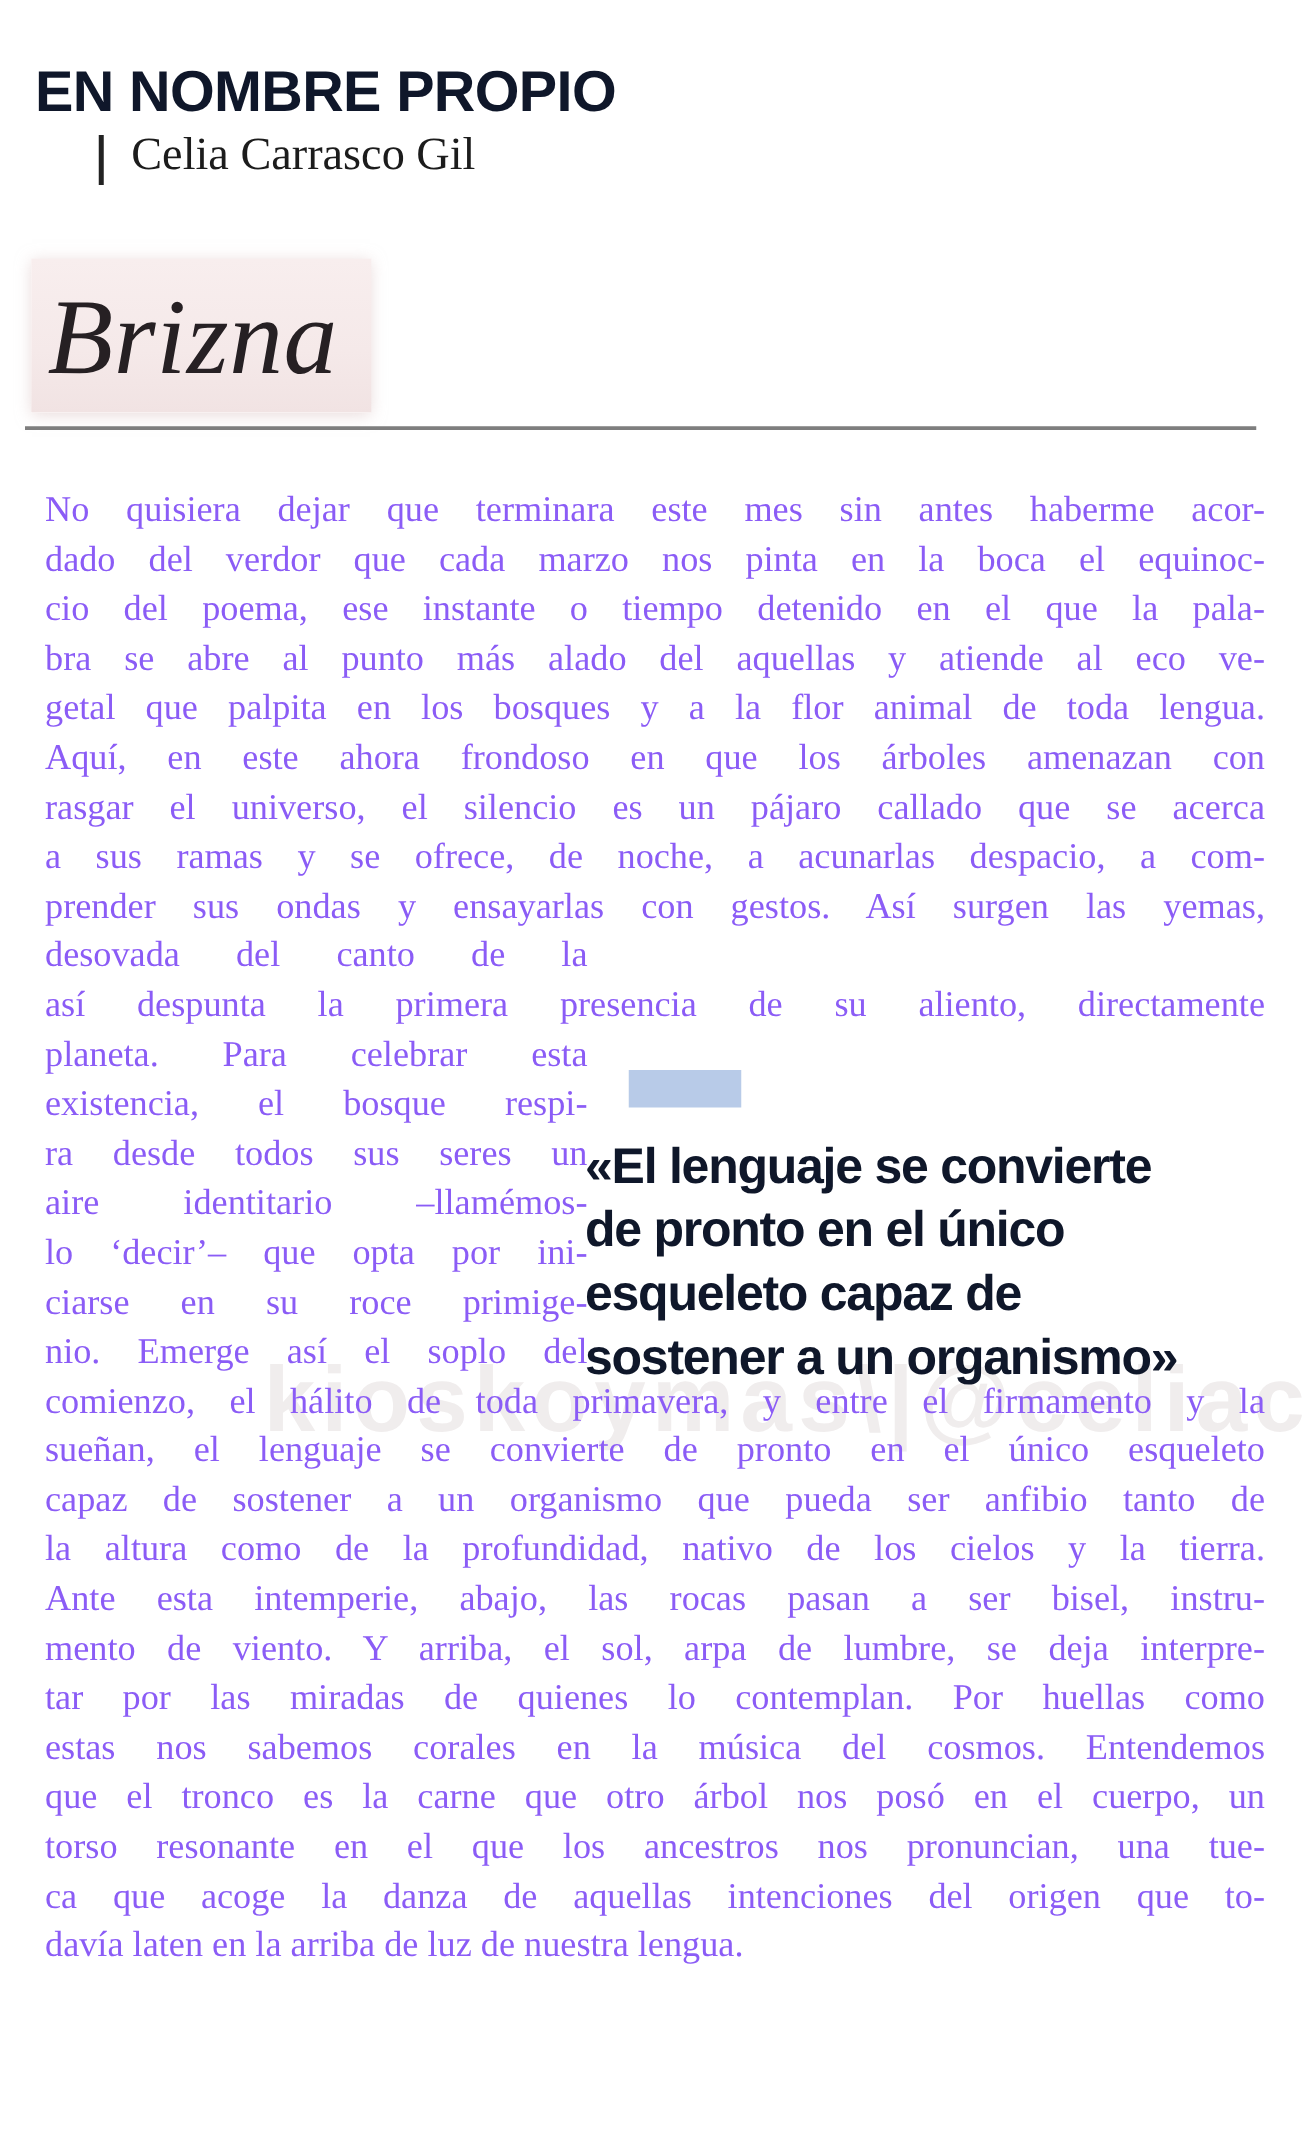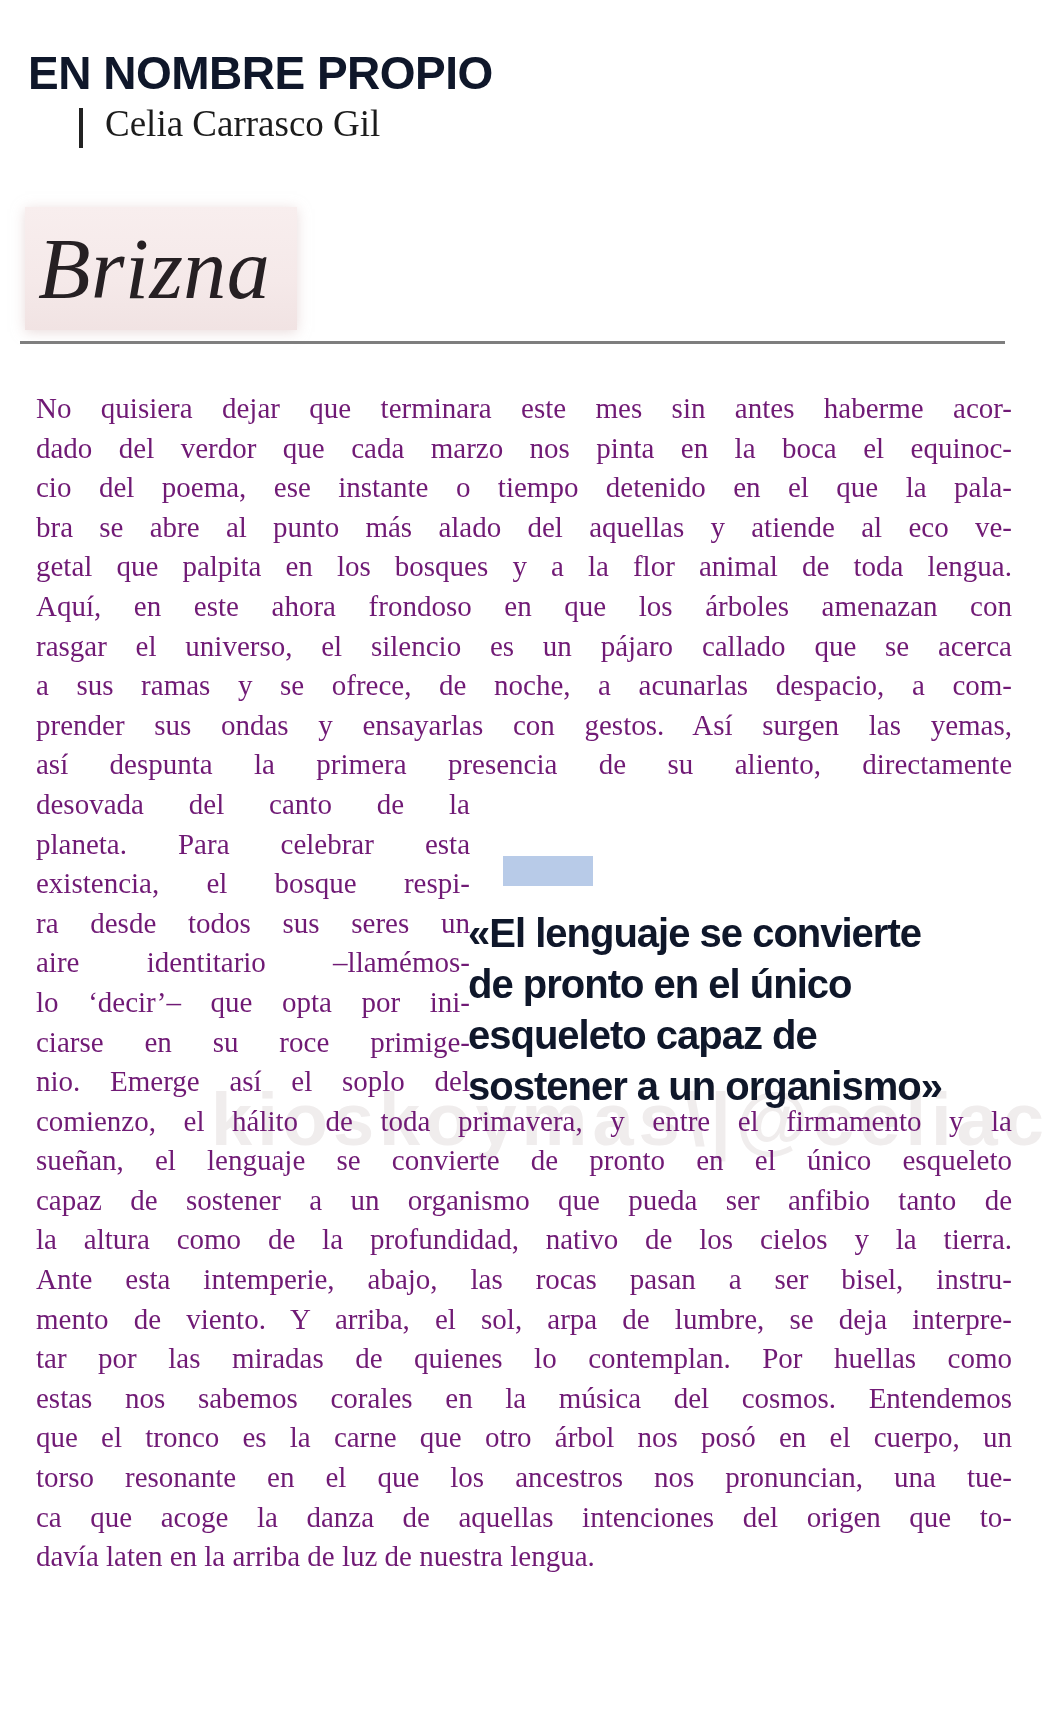--- a/index.html
+++ b/index.html
@@ -46,21 +46,21 @@
   }
   .watermark{
     position:absolute;left:175px;top:688px;z-index:0;
     font-family:"Liberation Sans", sans-serif;font-weight:700;
     font-size:74px;letter-spacing:5px;white-space:nowrap;
     color:#f0eded;user-select:none;
   }
   #body-lines{position:relative;z-index:1;}
   .line{
     font-size:29px;line-height:39.6px;height:39.6px;
-    color:#701a75;
+    color:#8b5cf6;
     text-align:justify;text-align-last:justify;
     overflow:visible;white-space:nowrap;
   }
   .line.narrow{width:434px;}
   .line.last{text-align-last:left;white-space:normal;}
   .pullquote{
     position:absolute;left:432px;top:467px;width:552px;z-index:1;
   }
   .pq-rect{
     width:90px;height:30px;margin-left:35px;margin-bottom:22px;
@@ -97,22 +97,22 @@
     <div id="body-lines">
         <div class="line">No quisiera dejar que terminara este mes sin antes haberme acor-</div>
         <div class="line">dado del verdor que cada marzo nos pinta en la boca el equinoc-</div>
         <div class="line">cio del poema, ese instante o tiempo detenido en el que la pala-</div>
         <div class="line">bra se abre al punto más alado del aquellas y atiende al eco ve-</div>
         <div class="line">getal que palpita en los bosques y a la flor animal de toda lengua.</div>
         <div class="line">Aquí, en este ahora frondoso en que los árboles amenazan con</div>
         <div class="line">rasgar el universo, el silencio es un pájaro callado que se acerca</div>
         <div class="line">a sus ramas y se ofrece, de noche, a acunarlas despacio, a com-</div>
         <div class="line">prender sus ondas y ensayarlas con gestos. Así surgen las yemas,</div>
+        <div class="line narrow">desovada del canto de la</div>
         <div class="line">así despunta la primera presencia de su aliento, directamente</div>
-        <div class="line narrow">desovada del canto de la</div>
         <div class="line narrow">planeta. Para celebrar esta</div>
         <div class="line narrow">existencia, el bosque respi-</div>
         <div class="line narrow">ra desde todos sus seres un</div>
         <div class="line narrow">aire identitario –llamémos-</div>
         <div class="line narrow">lo ‘decir’– que opta por ini-</div>
         <div class="line narrow">ciarse en su roce primige-</div>
         <div class="line narrow">nio. Emerge así el soplo del</div>
         <div class="line">comienzo, el hálito de toda primavera, y entre el firmamento y la</div>
         <div class="line">sueñan, el lenguaje se convierte de pronto en el único esqueleto</div>
         <div class="line">capaz de sostener a un organismo que pueda ser anfibio tanto de</div>

